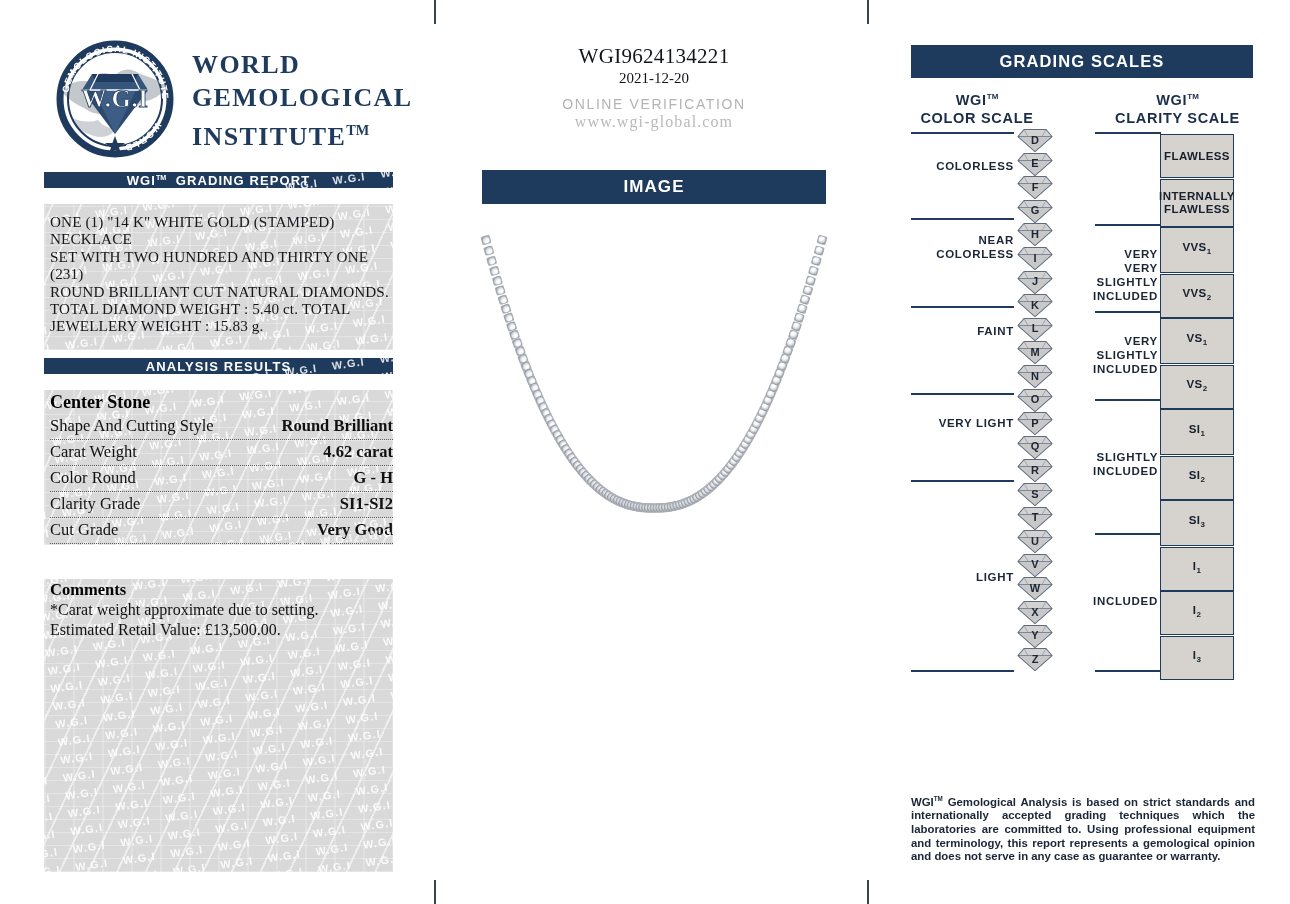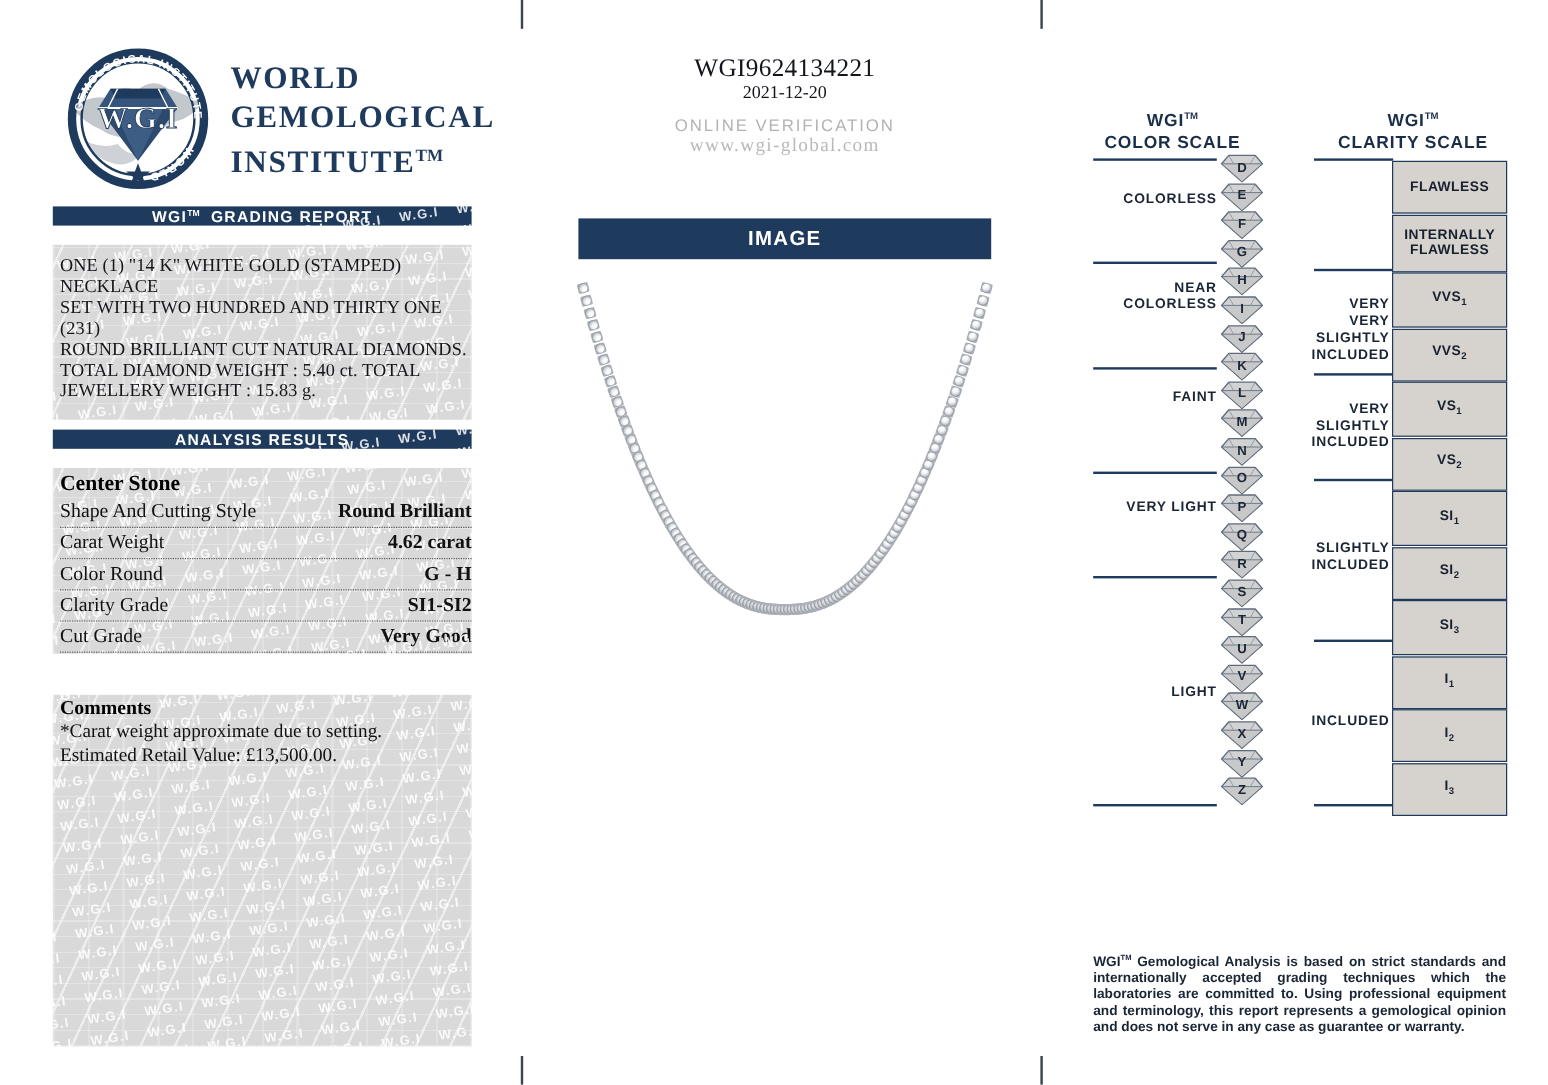--- a/index.html
+++ b/index.html
@@ -88,21 +88,21 @@
     font-weight: bold; font-size: 15px; color: #1e3a5c; letter-spacing: .6px;
   }
   .cert-num { font-size: 21px; color: #12161c; margin-top: 4px; letter-spacing: .3px; }
   .cert-date { font-size: 15px; color: #12161c; margin-top: 1px; }
   .cert-verify {
     font-family: "Liberation Sans", sans-serif;
     font-size: 14px; color: #b3b3b3; letter-spacing: 1.6px; margin-top: 9px;
   }
   .cert-url { font-size: 16px; color: #b9b9b9; letter-spacing: 1.1px; margin-top: 1px; }
 
-  .image-bar { position: absolute; left: 482px; top: 170px; width: 344px; height: 34px; font-size: 17px; margin-top: 12px; }
+  .image-bar { position: absolute; left: 482px; top: 170px; width: 344px; height: 34px; font-size: 17px; }
 
   .necklace { position: absolute; left: 470px; top: 218px; width: 368px; height: 320px; }
 
   
   .gs-bar { position: absolute; left: 911px; top: 45px; width: 342px; height: 33px; font-size: 16.5px; }
 
   .scale-title {
     position: absolute; text-align: center;
     font-family: "Liberation Sans", sans-serif;
     font-weight: bold; color: #1a2e49; font-size: 14.5px;
@@ -124,21 +124,21 @@
   }
   .dia svg { position: absolute; inset: 0; width: 38px; height: 25px; }
   .dia span {
     position: relative; z-index: 2;
     font-family: "Liberation Sans", sans-serif;
     font-size: 11px; font-weight: bold; color: #1a2535;
     margin-top: -2px;
   }
 
   .cl-box {
-    position: absolute; left: 1160px; width: 96px;
+    position: absolute; left: 1160px; width: 74px;
     background: #d6d2cd; border: 1.4px solid #1e3a5c;
     display: flex; align-items: center; justify-content: center; text-align: center;
     font-family: "Liberation Sans", sans-serif;
     font-weight: bold; font-size: 11.5px; color: #16202e;
     line-height: 13px; letter-spacing: .4px;
   }
   .cl-box .sub { font-size: 8px; vertical-align: sub; }
 
   .disclaimer {
     position: absolute; left: 911px; top: 792px; width: 344px;
@@ -863,20 +863,23 @@
           </g>
           <g transform="translate(352.0,22.0) rotate(15.1)">
             <rect x="-4.6" y="-4.2" width="9.2" height="8.4" rx="1.4" fill="#aeb3ba"></rect>
             <circle cx="0" cy="0" r="3.9" fill="url(#gem)" stroke="#8d949d" stroke-width="0.45"></circle>
             <circle cx="-1.1" cy="-1.3" r="2.1" fill="url(#spark)"></circle>
           </g>
         </g>
     </svg>
   </div>
 
+  <div class="navy-bar gs-bar">
+    <span>GRADING SCALES</span>
+  </div>
 
   <div class="scale-title" style="left:911px; top:88px; width:132px;">
     <span>WGI</span><span class="tm">TM</span><br>
     <span>COLOR SCALE</span>
   </div>
   <div class="scale-title" style="left:1100px; top:88px; width:155px;">
     <span>WGI</span><span class="tm">TM</span><br>
     <span>CLARITY SCALE</span>
   </div>
 

